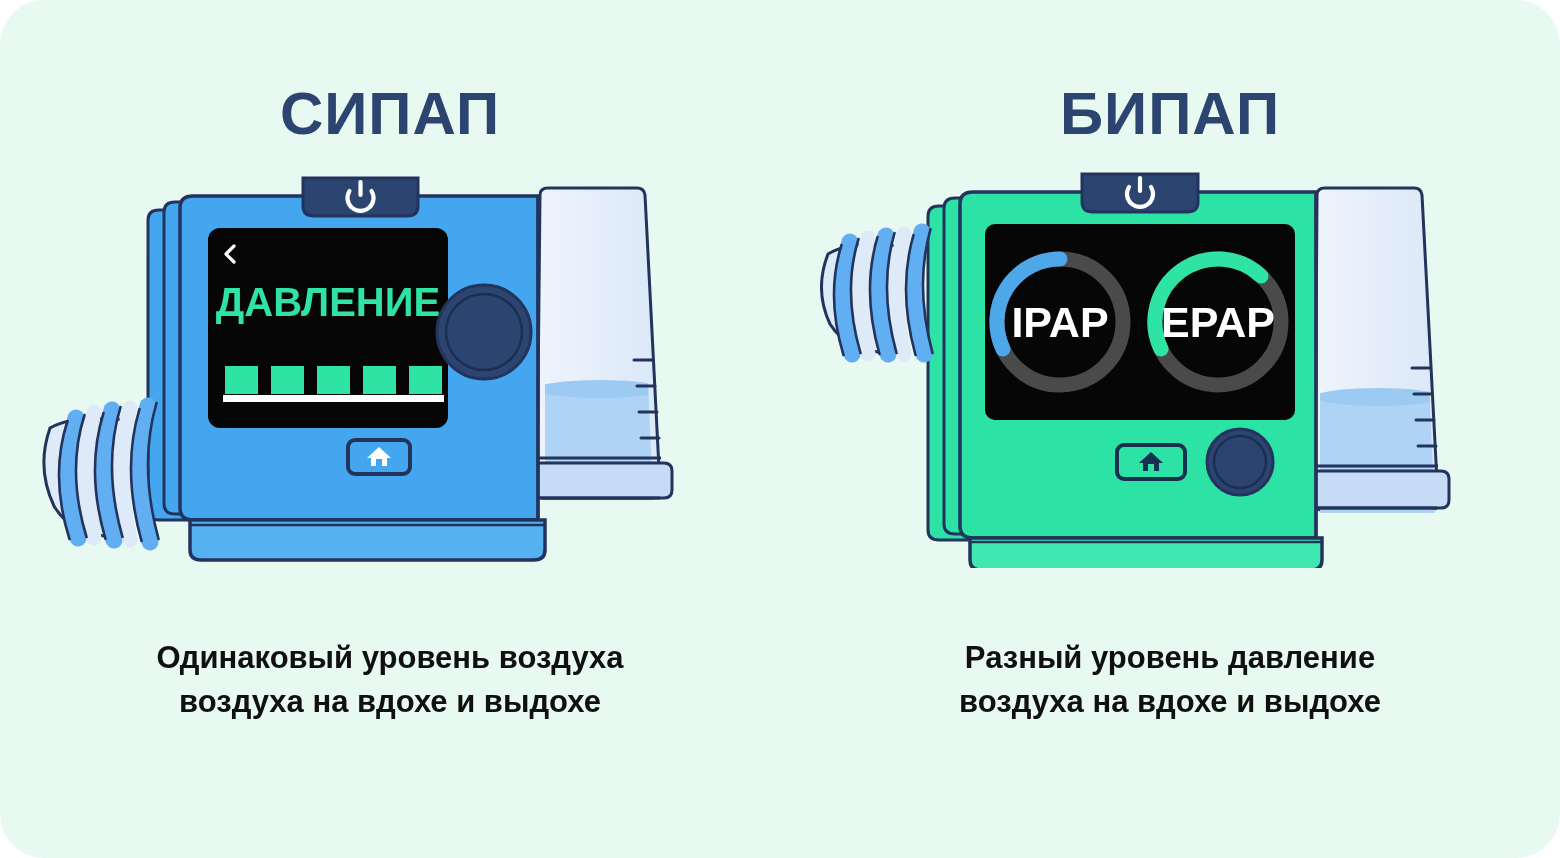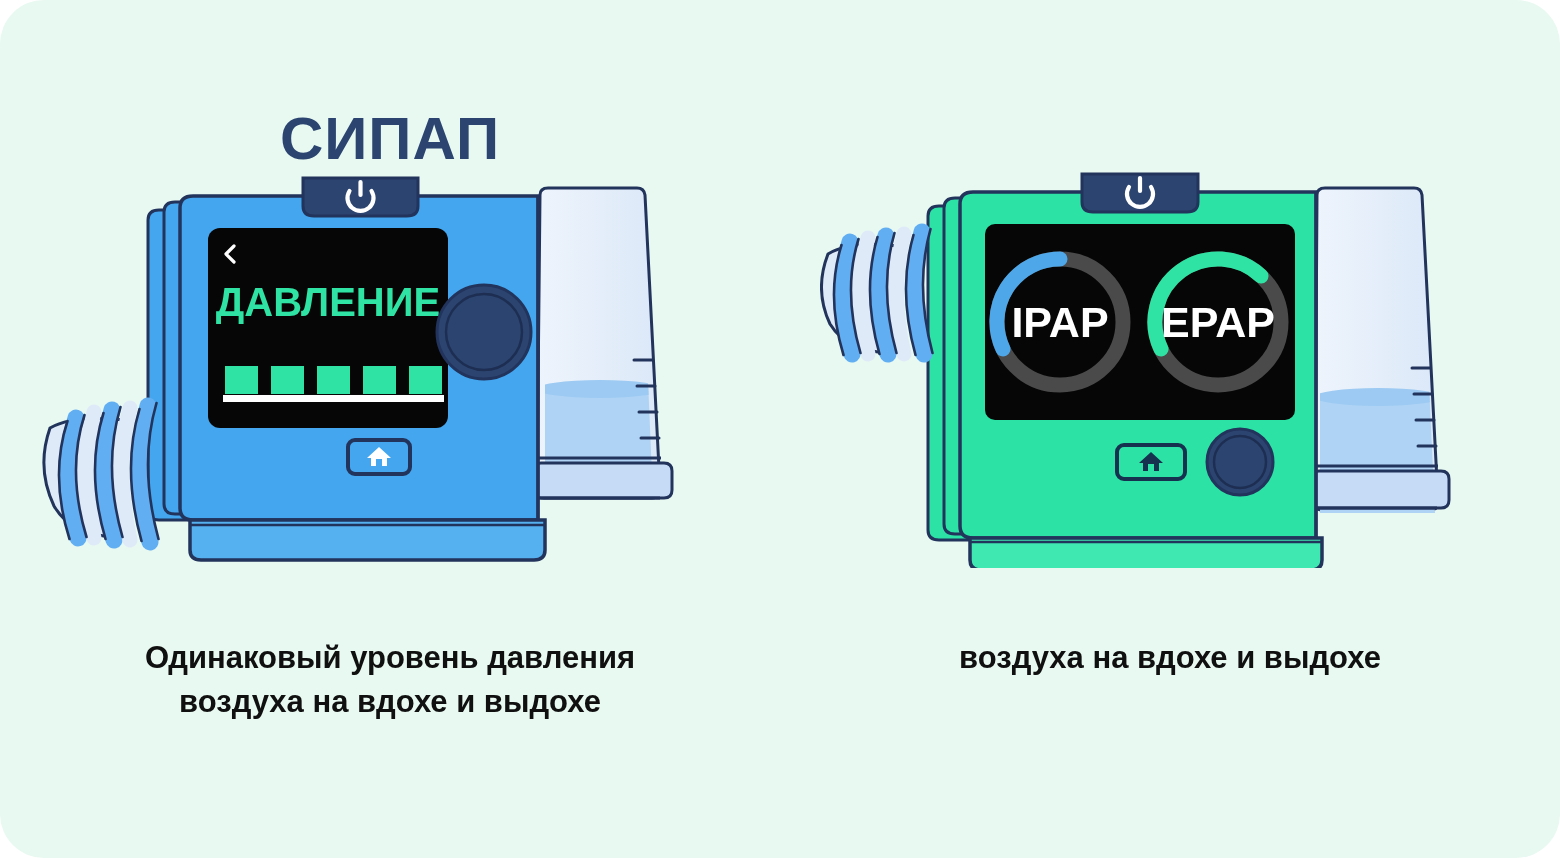--- a/index.html
+++ b/index.html
@@ -35,21 +35,20 @@
     position: absolute;
     top: 84px;
     left: 0;
     width: 100%;
     text-align: center;
     font-size: 60px;
     font-weight: bold;
     letter-spacing: 1px;
     color: #2c4570;
     line-height: 1;
-    margin-top: 25px;
   }
   .device-art {
     position: absolute;
     top: 168px;
     left: 0;
     width: 100%;
     height: 400px;
   }
   .device-art svg { display: block; margin: 0 auto; }
 
@@ -169,27 +168,28 @@
         <g>
           <circle cx="444" cy="164" r="47" fill="#2c4570" stroke="#22335c" stroke-width="3"></circle>
           <circle cx="444" cy="164" r="38" fill="#2c4570" stroke="#1d2e52" stroke-width="2.5"></circle>
         </g>
 
         <line x1="498" y1="28" x2="498" y2="352" stroke="#22335c" stroke-width="3"></line>
       </svg>
     </div>
 
     <div class="caption">
-      <span class="cap-line">Одинаковый уровень давления</span>
+      <span class="cap-line">Одинаковый уровень воздуха</span>
       <span class="cap-line">воздуха на вдохе и выдохе</span>
     </div>
   </div>
 
   <div class="panel panel-right">
 
+    <div class="device-title">БИПАП</div>
 
     <div class="device-art">
       <svg width="700" height="400" viewBox="0 0 700 400">
         <defs>
           <linearGradient id="tankGradR" x1="0" y1="0" x2="1" y2="0">
             <stop offset="0%" stop-color="#eef4fc"></stop>
             <stop offset="100%" stop-color="#dbe8f8"></stop>
           </linearGradient>
           <clipPath id="tankClipR">
             <path d="M500,25 L600,25 L615,345 L500,345 Z"></path>
@@ -277,17 +277,18 @@
         <g>
           <circle cx="420" cy="294" r="33" fill="#2c4570" stroke="#22335c" stroke-width="3"></circle>
           <circle cx="420" cy="294" r="26" fill="#2c4570" stroke="#1d2e52" stroke-width="2.5"></circle>
         </g>
 
         <line x1="496" y1="24" x2="496" y2="370" stroke="#22335c" stroke-width="3"></line>
       </svg>
     </div>
 
     <div class="caption">
+      <span class="cap-line">Разный уровень давление</span>
       <span class="cap-line">воздуха на вдохе и выдохе</span>
     </div>
   </div>
 
 </div>
 
 </body></html>

